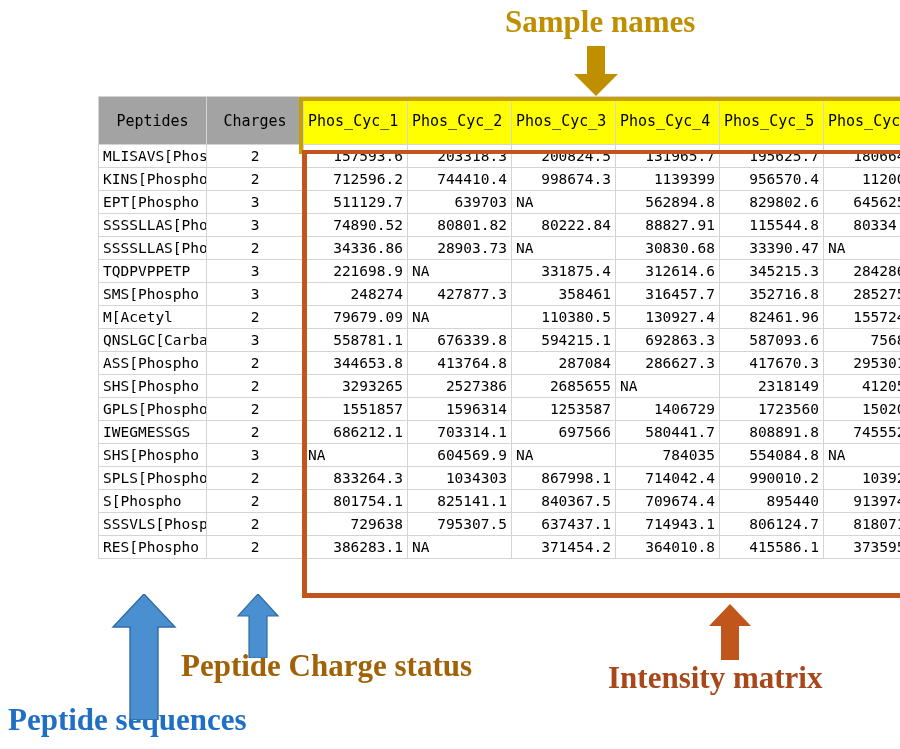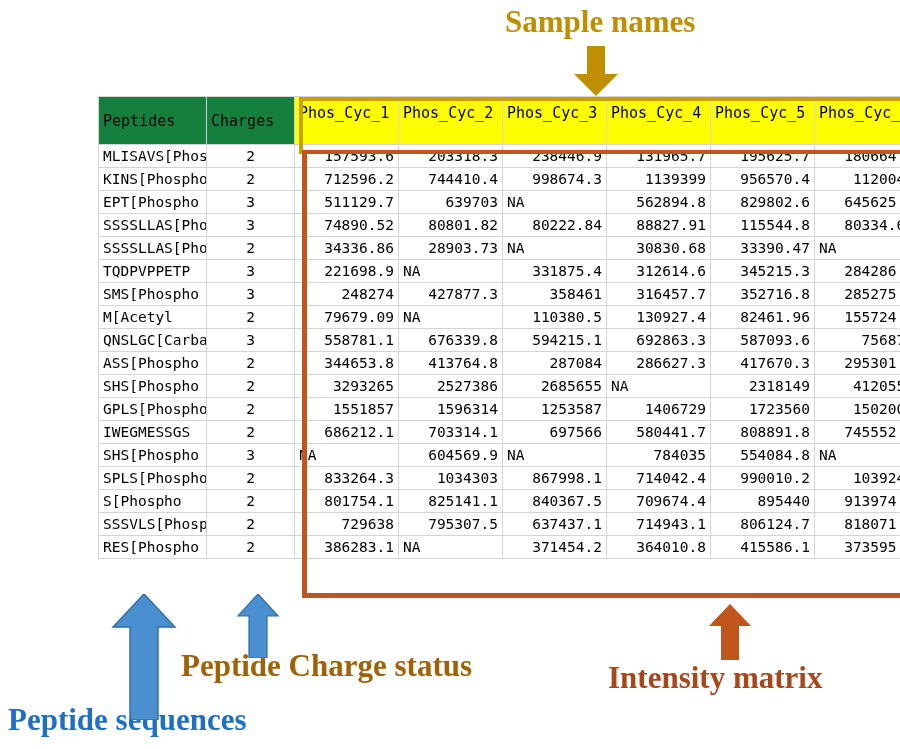--- a/index.html
+++ b/index.html
@@ -70,37 +70,37 @@
     border: 1px solid #d4d4d4;
     padding: 0 4px;
     height: 23px;
     overflow: hidden;
     white-space: nowrap;
     font-weight: normal;
     box-sizing: border-box;
   }
   
   #sheet thead th {
-    background: #15803d;
-    text-align: left;
+    background: #a3a3a3;
+    text-align: center;
     height: 48px;
     vertical-align: middle;
     font-size: 15px;
   }
   #sheet thead th.sample-head {
     background: #ffff00;
     white-space: normal;
     line-height: 1.12;
     vertical-align: top;
-    padding-top: 8px;
+    padding-top: 16px;
     text-align: left;
     word-break: break-all;
   }
   .col-pep   { width: 108px; }
-  .col-chg   { width: 88px;  text-align: center; }
+  .col-chg   { width: 97px;  text-align: center; }
   .col-smp   { width: 104px; }
 
   #sheet tbody td.c-pep { text-align: left;  }
   #sheet tbody td.c-chg { text-align: center; }
   #sheet tbody td.c-num { text-align: right; }
   #sheet tbody td.c-na  { text-align: left;  }
 
   
   #sample-box {
     position: absolute;
@@ -164,21 +164,21 @@
       <th class="col-smp sample-head">Phos_Cyc_5</th>
       <th class="col-smp sample-head">Phos_Cyc_6</th>
     </tr>
   </thead>
   <tbody id="sheet-body">
       <tr>
         <td class="c-pep col-pep">MLISAVS[Phospho</td>
         <td class="c-chg col-chg">2</td>
         <td class="col-smp c-num">157593.6</td>
         <td class="col-smp c-num">203318.3</td>
-        <td class="col-smp c-num">238446.9</td>
+        <td class="col-smp c-num">200824.5</td>
         <td class="col-smp c-num">131965.7</td>
         <td class="col-smp c-num">195625.7</td>
         <td class="col-smp c-num">180664.5</td>
       </tr>
       <tr>
         <td class="c-pep col-pep">KINS[Phospho</td>
         <td class="c-chg col-chg">2</td>
         <td class="col-smp c-num">712596.2</td>
         <td class="col-smp c-num">744410.4</td>
         <td class="col-smp c-num">998674.3</td>

